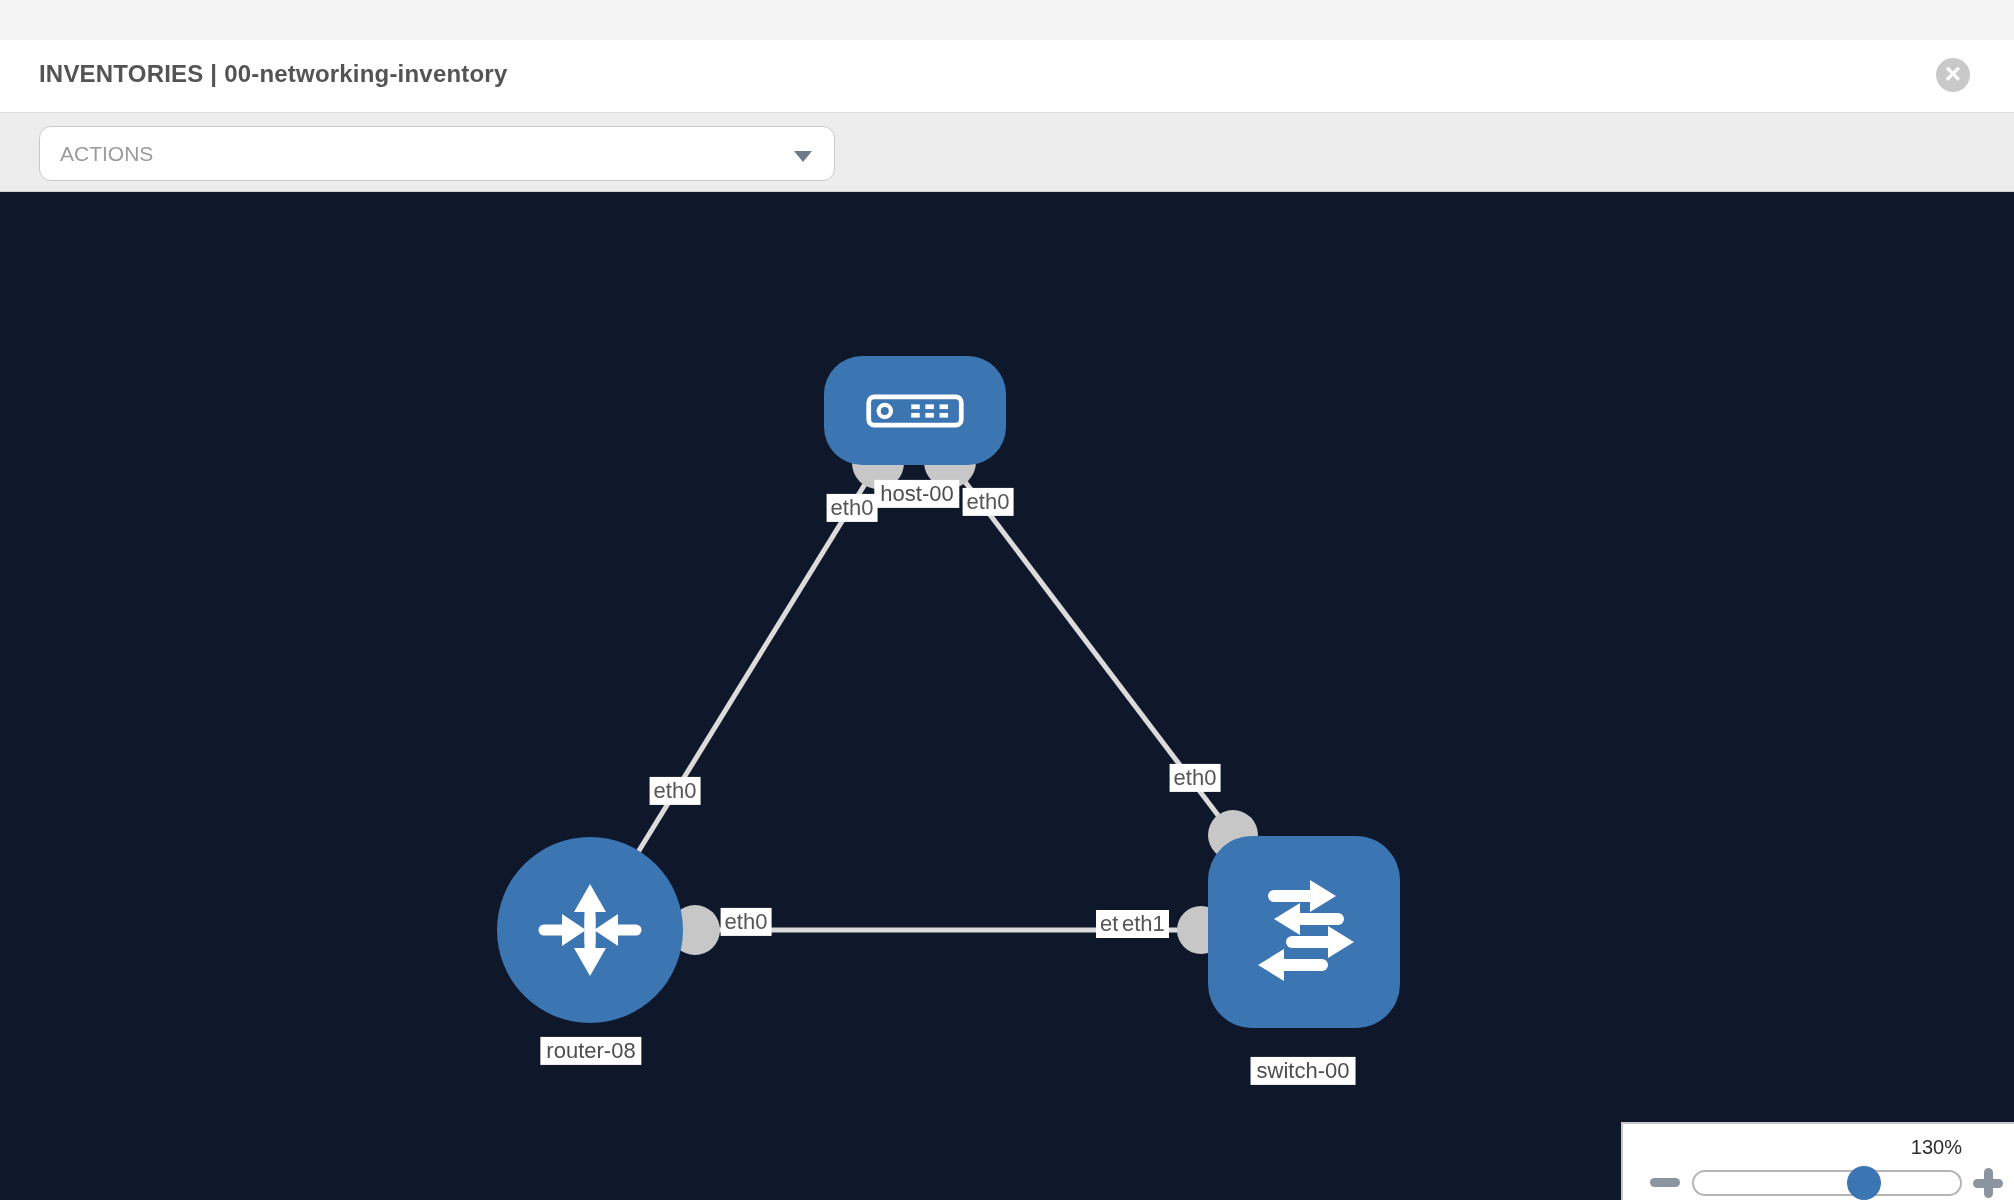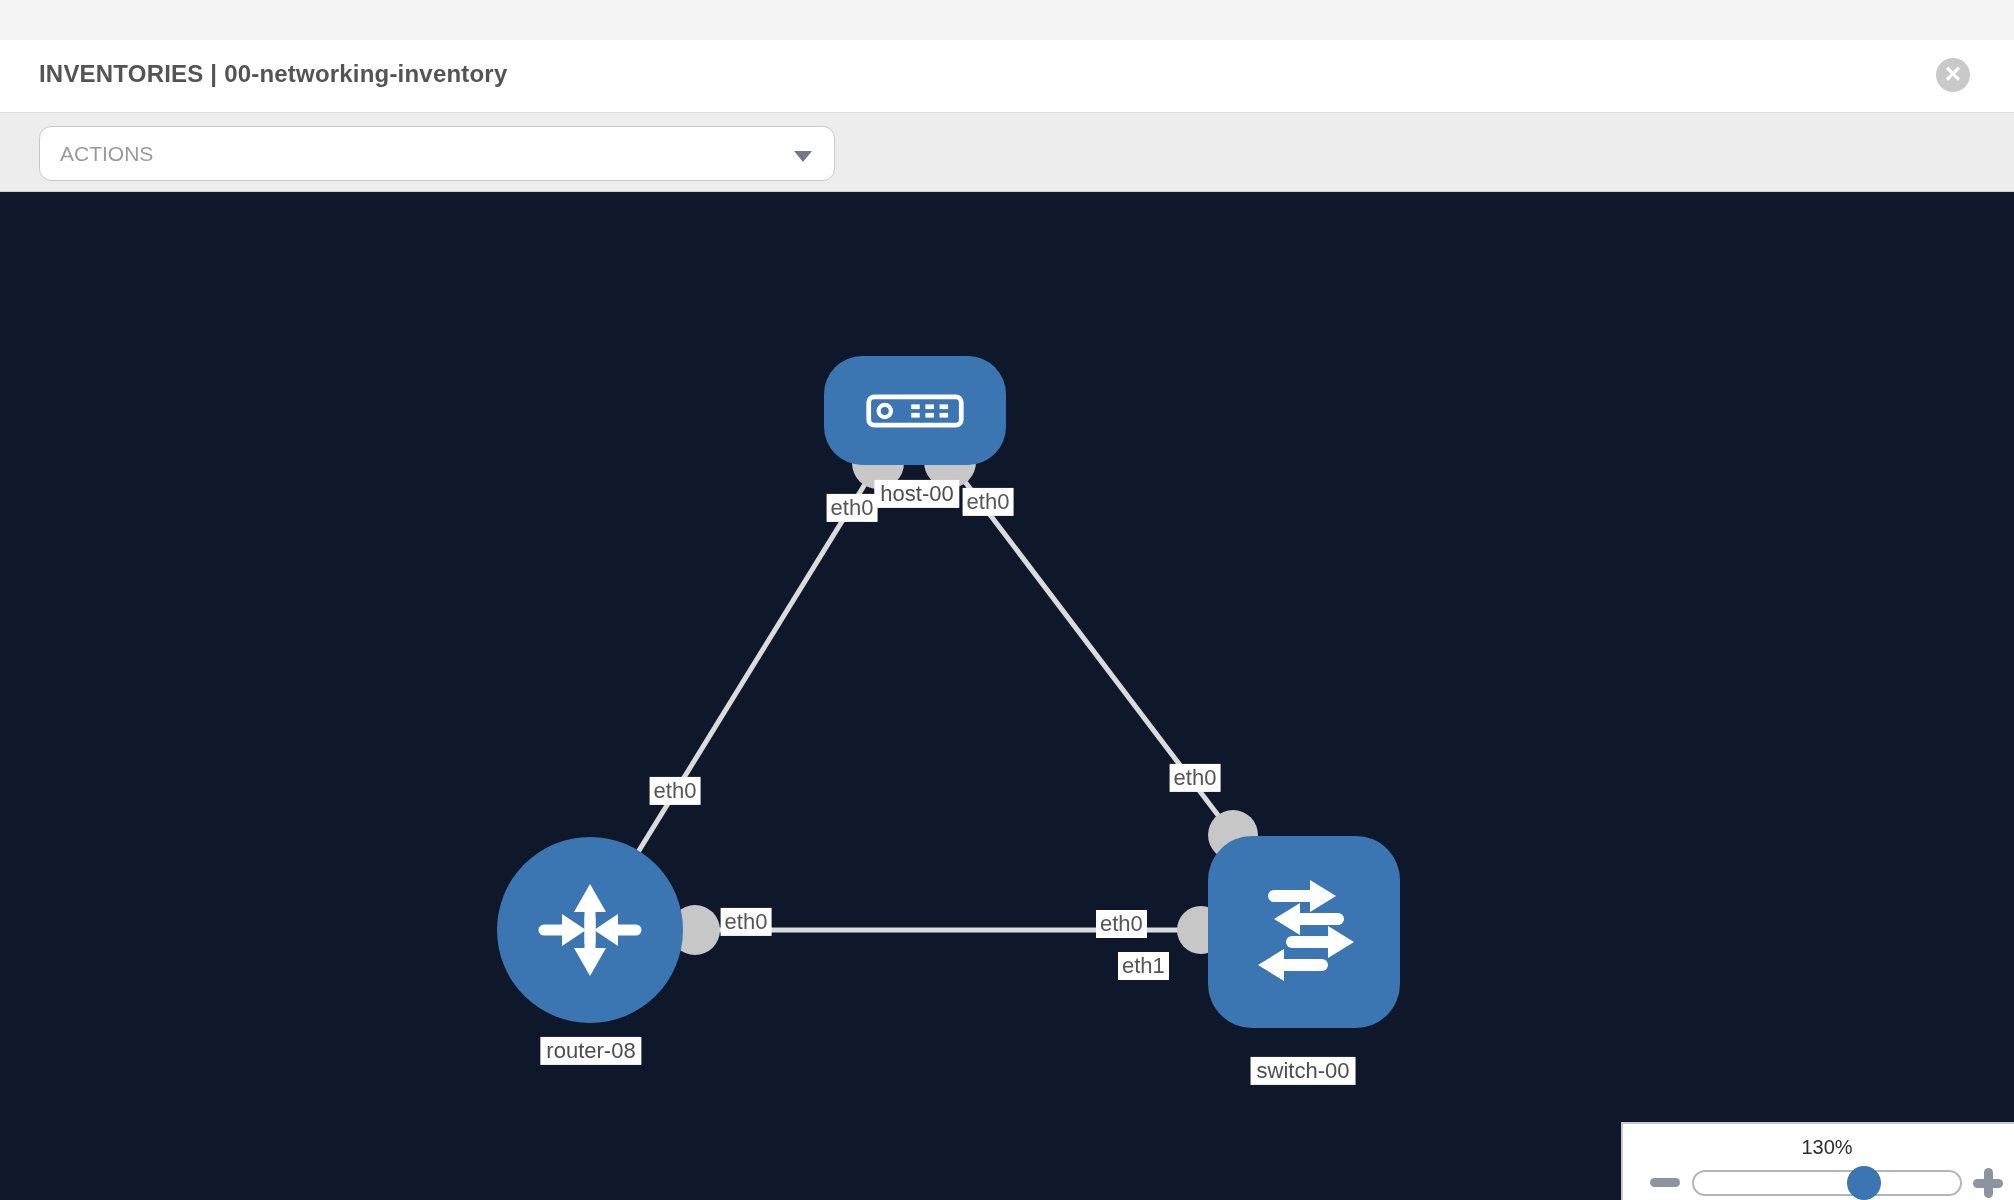--- a/index.html
+++ b/index.html
@@ -39,21 +39,21 @@
   .node svg { display:block; }
   .chip { position:absolute; background:#ffffff; color:#565656; font-size:22px;
           padding:2px 4px; line-height:1.1; transform:translate(-50%,-50%);
           white-space:nowrap; }
   .chip-name { font-size:22px; color:#4e4e4e; padding:2px 6px; }
   .chip-abs { transform:none; }
 
   
   .zoom-panel { position:absolute; right:0; bottom:0; width:393px; height:118px;
           background:#ffffff; border-left:2px solid #c8c8c8; border-top:2px solid #c8c8c8; }
-  .zoom-value { position:absolute; left:69px; top:12px; width:270px; text-align:center;
+  .zoom-value { position:absolute; left:69px; top:12px; width:270px; text-align:right;
           font-size:20px; color:#2e2e2e; }
   .zoom-minus { position:absolute; left:27px; top:54px; width:30px; height:9px;
           border-radius:4.5px; background:#8c949f; cursor:pointer; }
   .zoom-track { position:absolute; left:69px; top:46px; width:270px; height:26px;
           background:#ffffff; border:2px solid #b5b5b5; border-radius:14px; cursor:pointer; }
   .zoom-knob { position:absolute; left:224px; top:42px; width:34px; height:34px;
           border-radius:50%; background:var(--node-blue); cursor:grab; }
   .zoom-plus { position:absolute; left:350px; top:44px; width:30px; height:30px; cursor:pointer; }
   .zoom-plus .h { position:absolute; left:0; top:10.5px; width:30px; height:9px;
           border-radius:4.5px; background:#8c949f; }
@@ -161,21 +161,21 @@
   <div class="chip chip-name" style="left:591px; top:859px;">router-08</div>
   <div class="chip chip-name" style="left:1303px; top:858px;margin-top:21px;">switch-00</div>
 
   <div class="chip" style="left:852px; top:316px;">eth0</div>
   <div class="chip" style="left:988px; top:310px;">eth0</div>
   <div class="chip" style="left:675px; top:599px;">eth0</div>
   <div class="chip" style="left:1195px; top:586px;">eth0</div>
   <div class="chip" style="left:746px; top:730px;">eth0</div>
 
   <div class="chip chip-abs" style="left:1096px; top:718px;">eth0</div>
-  <div class="chip chip-abs" style="left:1118px; top:760px;text-align:center;">eth1</div>
+  <div class="chip chip-abs" style="left:1118px; top:718px;text-align:center;">eth1</div>
 
   <div class="zoom-panel">
     <div class="zoom-value">130%</div>
     <div class="zoom-minus"></div>
     <div class="zoom-track"></div>
     <div class="zoom-knob"></div>
     <div class="zoom-plus">
       <div class="h"></div>
       <div class="v"></div>
     </div>

